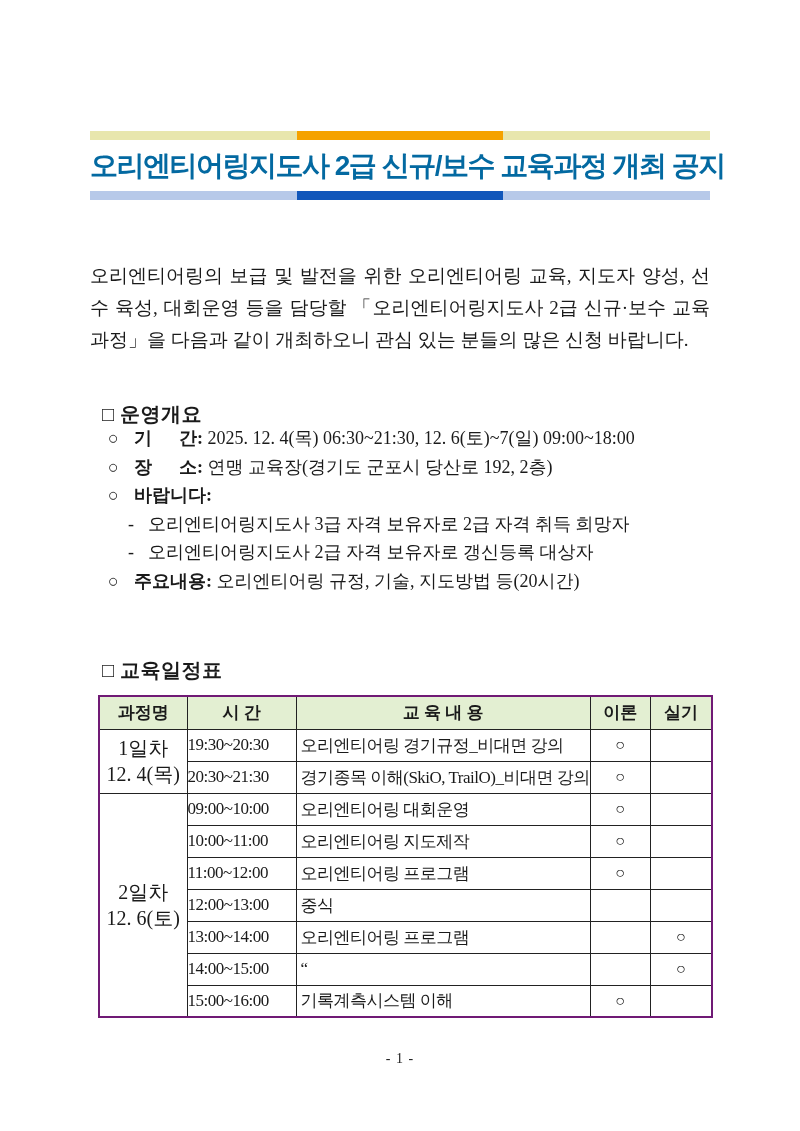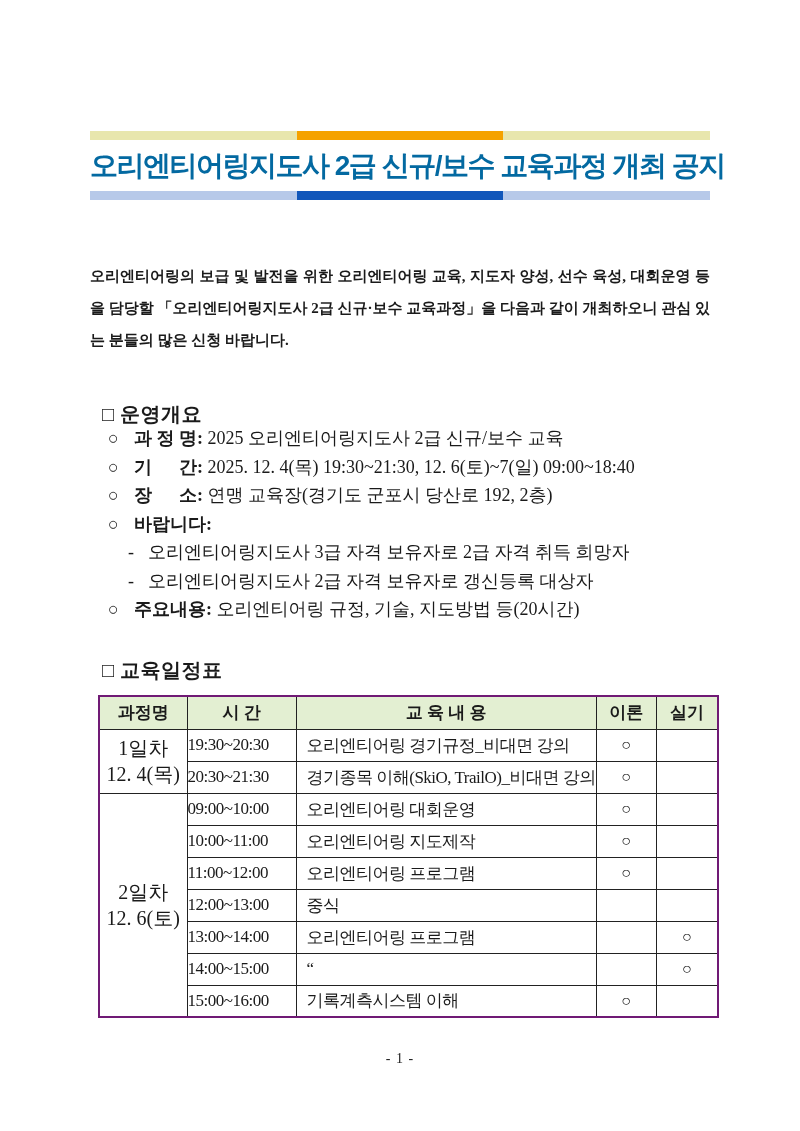--- a/index.html
+++ b/index.html
@@ -17,21 +17,21 @@
   .bar-bottom .seg-side { background:#b7c9e9; }
   .bar-bottom .seg-mid  { background:#1257ba; }
   .doc-title {
     margin:0; height:51px; line-height:51px; text-align:center;
     font-family:"Liberation Sans", sans-serif; font-weight:bold;
     font-size:28px; letter-spacing:-1.5px; color:#0369a1; white-space:nowrap;
   }
   
   .intro {
     position:absolute; left:90px; top:260px; width:620px; margin:0;
-    font-size:15px; line-height:32px; text-align:justify;font-weight:bold;
+    font-size:19px; line-height:32px; text-align:justify;
   }
   
   .sec-heading {
     position:absolute; left:90px; margin:12px;
     font-size:20px; font-weight:bold; letter-spacing:0.5px;
   }
   .sec-heading.overview-pos { top:389px; }
   .sec-heading.schedule-pos { top:645px; }
   
   .overview {
@@ -54,21 +54,21 @@
     border:1px solid #222; box-sizing:border-box; padding:0;
     overflow:hidden;
   }
   .schedule th {
     background:#e3efd2; height:33px; font-weight:bold;
     text-align:center; white-space:pre;
   }
   .schedule td { height:32px; }
   .schedule td.day { text-align:center; line-height:1.3; font-size:20px; }
   .schedule td.time { text-align:left; letter-spacing:-0.5px; }
-  .schedule td.content { text-align:left; padding-left:10px; letter-spacing:-0.5px; white-space:nowrap; }
+  .schedule td.content { text-align:left; padding-left:4px; letter-spacing:-0.5px; white-space:nowrap; }
   .schedule td.mark { text-align:center; font-size:16px; }
   
   .footer {
     position:absolute; left:0; top:1051px; width:100%;
     text-align:center; font-size:14px; letter-spacing:1px;
   }
 </style>
 </head>
 <body>
 
@@ -87,24 +87,21 @@
       <span class="seg seg-side"></span>
     </div>
   </div>
 
   <p class="intro">오리엔티어링의 보급 및 발전을 위한 오리엔티어링 교육, 지도자 양성, 선수 육성, 대회운영 등을 담당할 「오리엔티어링지도사 2급 신규·보수 교육과정」을 다음과 같이 개최하오니 관심 있는 분들의 많은 신청 바랍니다.</p>
 
   <h2 class="sec-heading overview-pos">□ 운영개요</h2>
 
   <ul class="overview">
     <li>
-      <span class="bullet">○</span><span class="label">과 정 명: </span><span class="value">2025 오리엔티어링지도사 2급 신규/보수 교육</span>
-    </li>
-    <li>
-      <span class="bullet">○</span><span class="label">기      간: </span><span class="value">2025. 12. 4(목) 19:30~21:30, 12. 6(토)~7(일) 09:00~18:40</span>
+      <span class="bullet">○</span><span class="label">기      간: </span><span class="value">2025. 12. 4(목) 06:30~21:30, 12. 6(토)~7(일) 09:00~18:00</span>
     </li>
     <li>
       <span class="bullet">○</span><span class="label">장      소: </span><span class="value">연맹 교육장(경기도 군포시 당산로 192, 2층)</span>
     </li>
     <li>
       <span class="bullet">○</span><span class="label">바랍니다:</span><span class="value"></span>
     </li>
     <li class="sub">
       <span class="bullet">-</span><span class="value">오리엔티어링지도사 3급 자격 보유자로 2급 자격 취득 희망자</span>
     </li>

